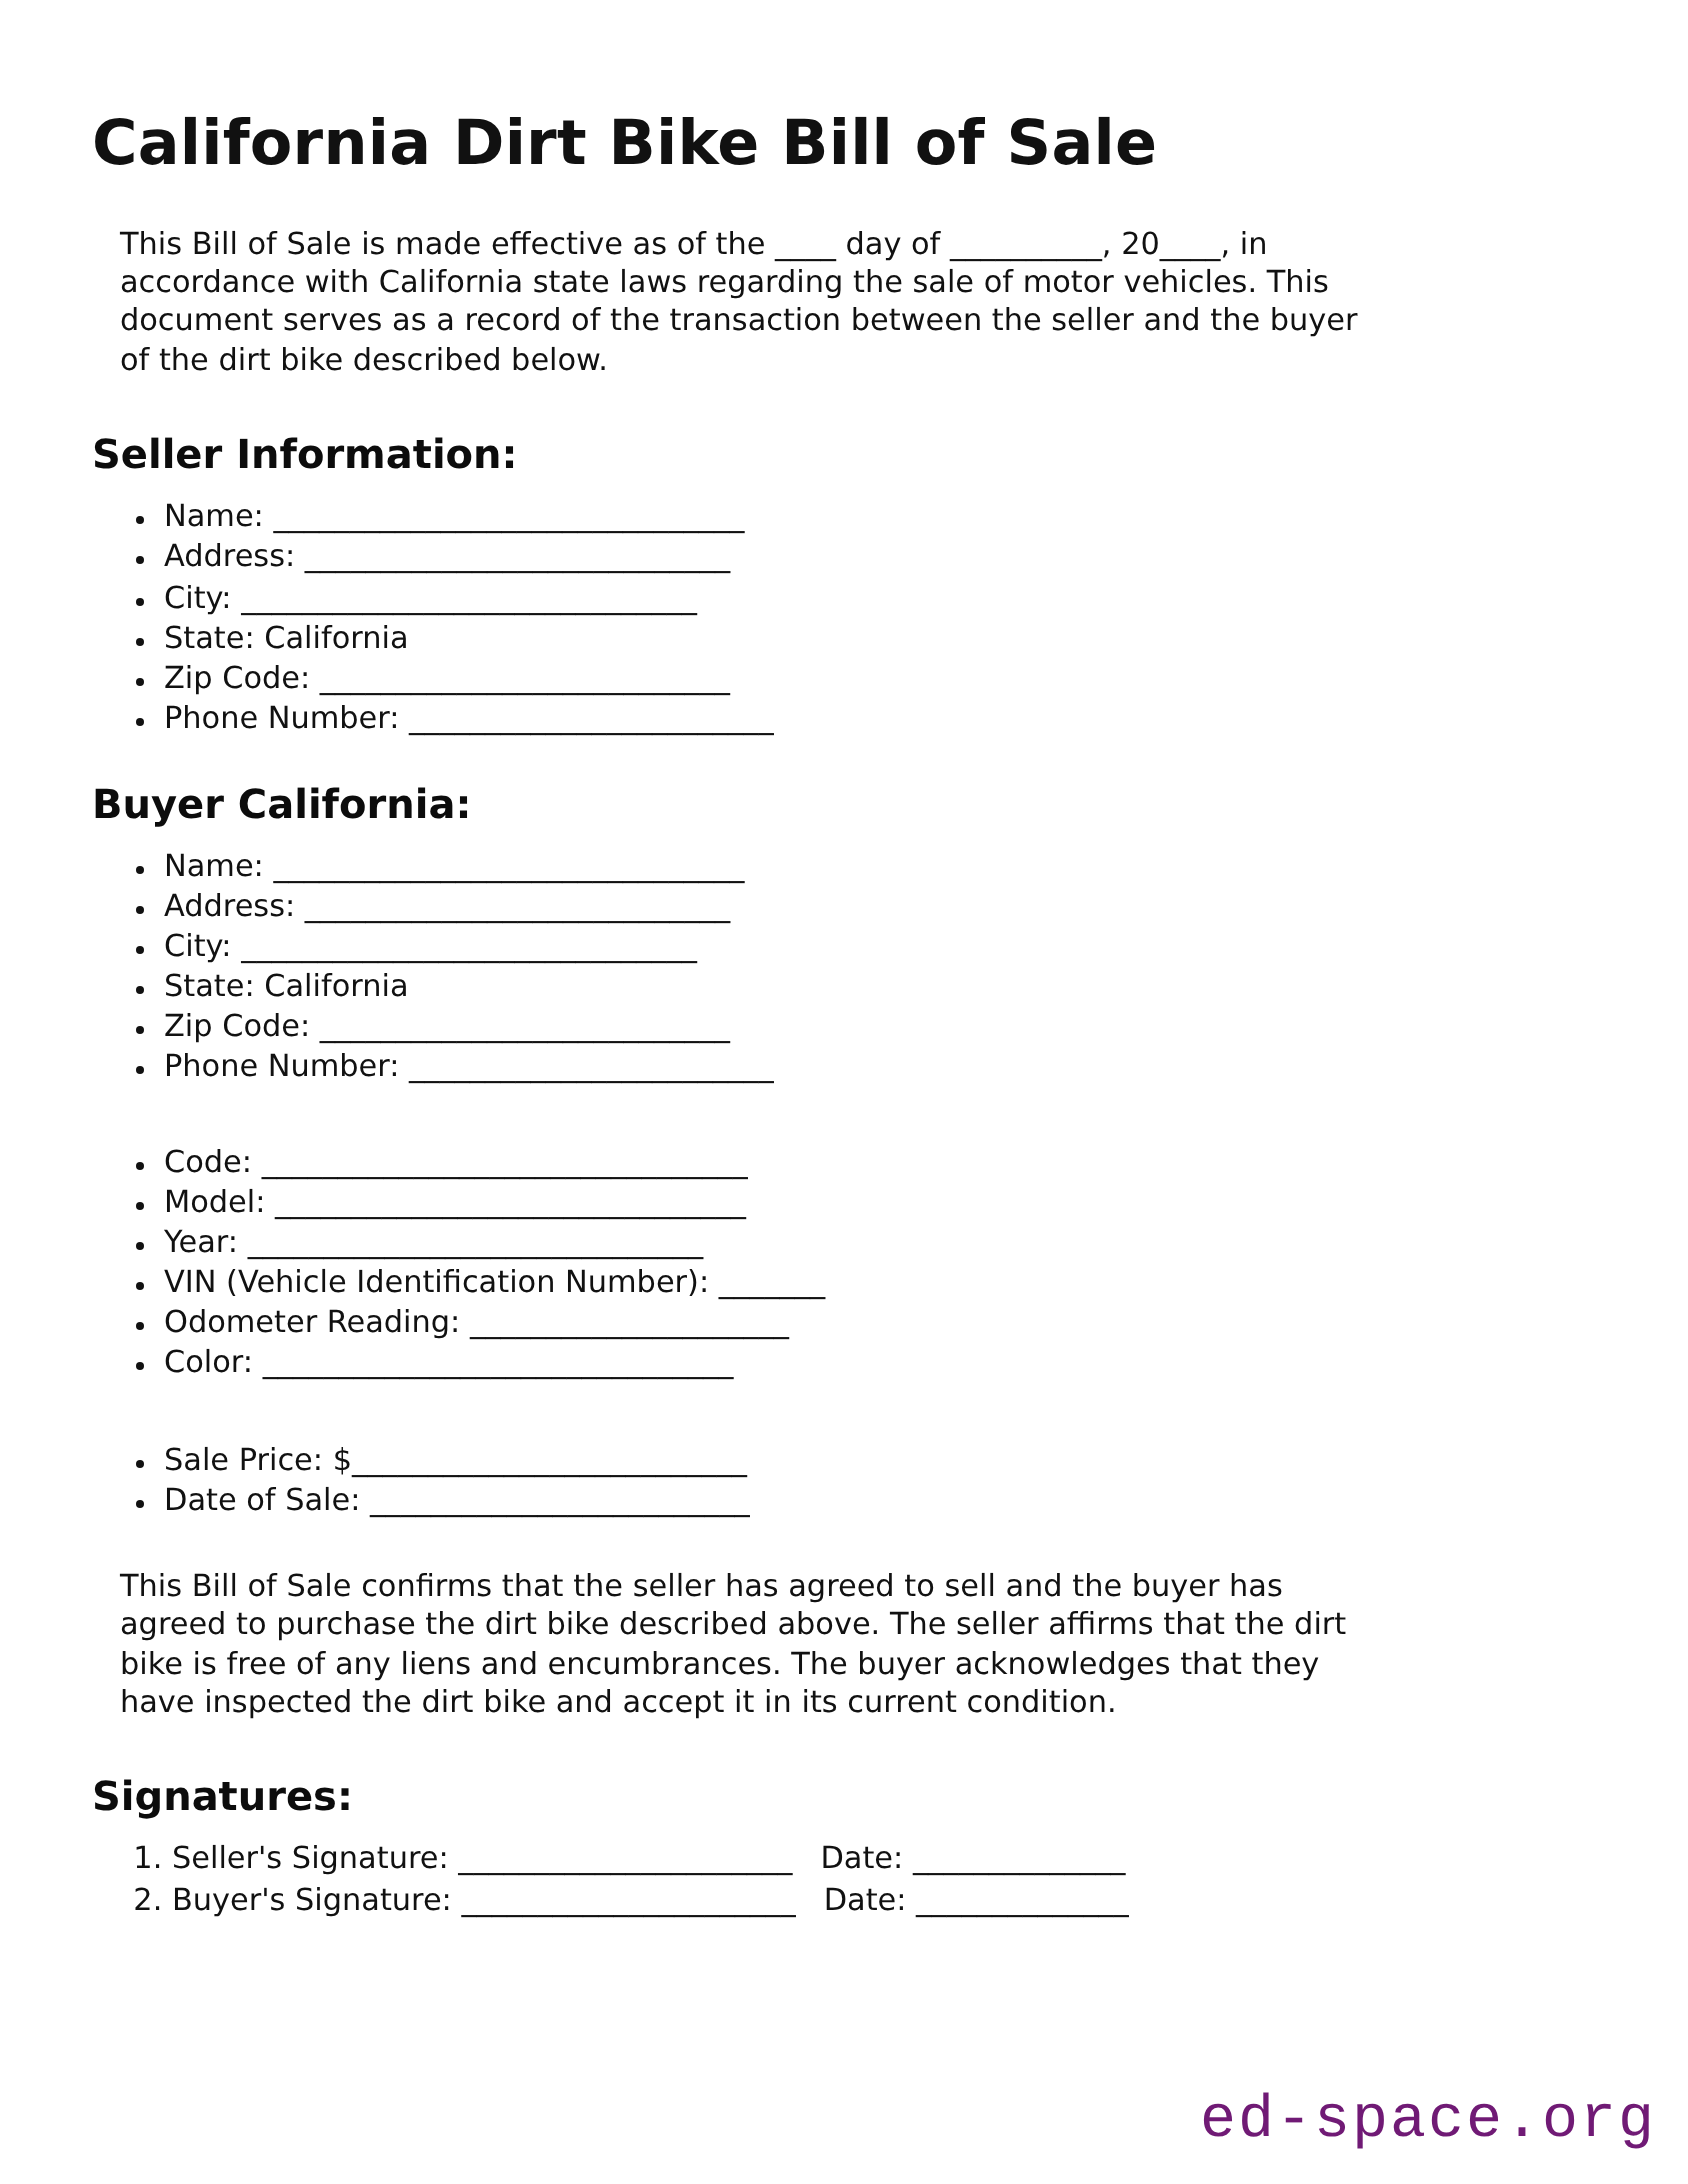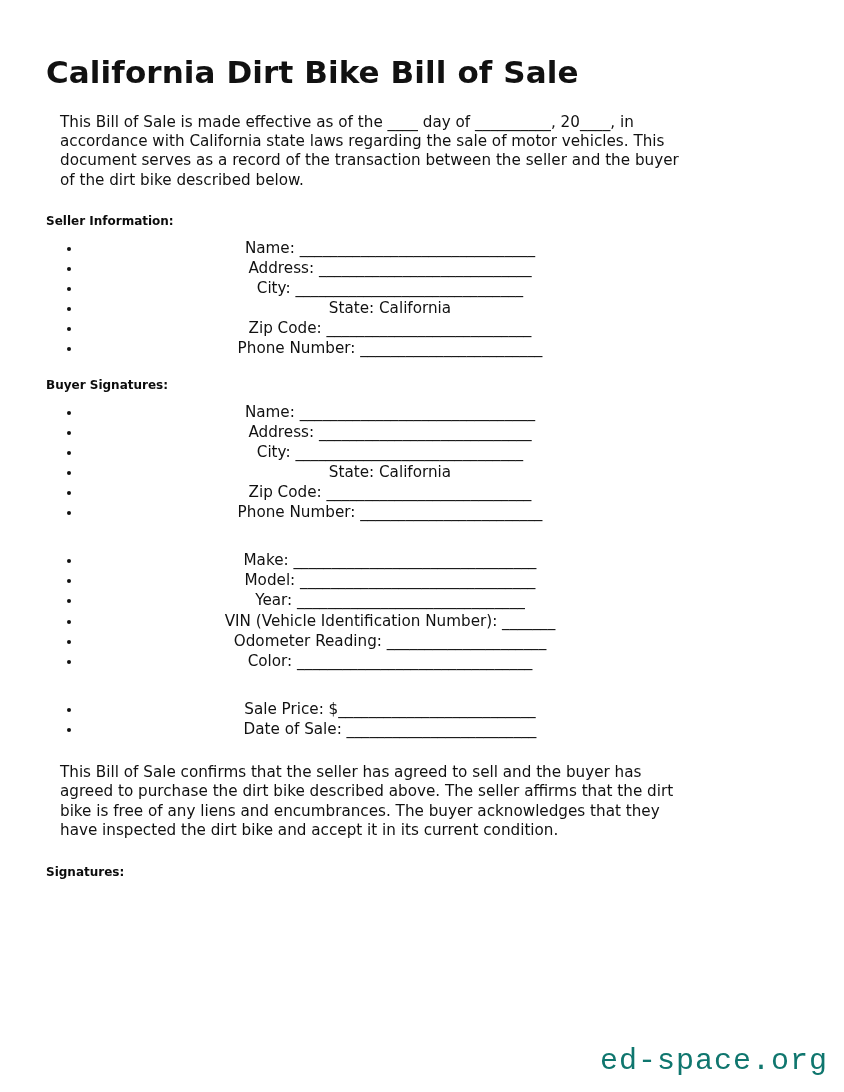--- a/index.html
+++ b/index.html
@@ -36,54 +36,53 @@
   }
   p.para {
     font-size: 15.2px;
     line-height: 1.28;
     margin: 0 0 0 16px;
     padding: 0;
     max-width: 746px;
     color: #111111;
   }
   h2.section {
-    font-size: 12px;
+    font-size: 20px;
     font-weight: bold;
     margin: 0 0 2px 2px;
     line-height: 1.3;
     color: #0c0c0c;
   }
   ul.fields, ol.sigs {
     margin: 8px 0 0 0;
     padding-left: 38px;
     list-style-position: outside;
   }
   ul.fields { list-style-type: disc; }
   ol.sigs { list-style-type: decimal; padding-left: 42px; }
   ul.fields li, ol.sigs li {
     font-size: 15.2px;
     line-height: 1.32;
     margin: 0;
     padding: 0;
     color: #111111;
     white-space: nowrap;
-    text-align: center;
   }
   ul.fields li::marker { font-size: 13px; }
   .sig-gap { display: inline-block; width: 14px; }
   .block-gap-md { height: 20px; }
   .block-gap-lg { height: 24px; }
   .watermark {
     position: absolute;
     right: 16px;
     bottom: 14px;
     font-family: "Liberation Mono", "DejaVu Sans Mono", monospace;
     font-size: 30px;
     letter-spacing: 1px;
-    color: #0f766e;
+    color: #701a75;
     white-space: nowrap;
     user-select: none;
   }
 </style>
 </head>
 <body>
 
 <div class="page">
 
   <h1 class="doc-title">California Dirt Bike Bill of Sale</h1>
@@ -100,36 +99,36 @@
       <li>City: ______________________________</li>
       <li>State: California</li>
       <li>Zip Code: ___________________________</li>
       <li>Phone Number: ________________________</li>
     </ul>
   </section>
 
   <div class="block-gap-md"></div>
 
   <section>
-    <h2 class="section">Buyer Signatures:</h2>
+    <h2 class="section">Buyer California:</h2>
     <ul class="fields">
       <li>Name: _______________________________</li>
       <li>Address: ____________________________</li>
       <li>City: ______________________________</li>
       <li>State: California</li>
       <li>Zip Code: ___________________________</li>
       <li>Phone Number: ________________________</li>
     </ul>
   </section>
 
   <div class="block-gap-md"></div>
 
   <section>
     <ul class="fields">
-      <li>Make: ________________________________</li>
+      <li>Code: ________________________________</li>
       <li>Model: _______________________________</li>
       <li>Year: ______________________________</li>
       <li>VIN (Vehicle Identification Number): _______</li>
       <li>Odometer Reading: _____________________</li>
       <li>Color: _______________________________</li>
     </ul>
   </section>
 
   <div class="block-gap-md"></div>
 
@@ -141,20 +140,24 @@
   </section>
 
   <div class="block-gap-lg"></div>
 
   <p class="para">This Bill of Sale confirms that the seller has agreed to sell and the buyer has agreed to purchase the dirt bike described above. The seller affirms that the dirt bike is free of any liens and encumbrances. The buyer acknowledges that they have inspected the dirt bike and accept it in its current condition.</p>
 
   <div class="block-gap-lg"></div>
 
   <section>
     <h2 class="section">Signatures:</h2>
+    <ol class="sigs">
+      <li><span>Seller's Signature: ______________________</span><span class="sig-gap"></span><span>Date: ______________</span></li>
+      <li><span>Buyer's Signature: ______________________</span><span class="sig-gap"></span><span>Date: ______________</span></li>
+    </ol>
   </section>
 
   <div class="block-gap-lg"></div>
 
 
 </div>
 
 <div class="watermark">ed-space.org</div>
 
 </body></html>

